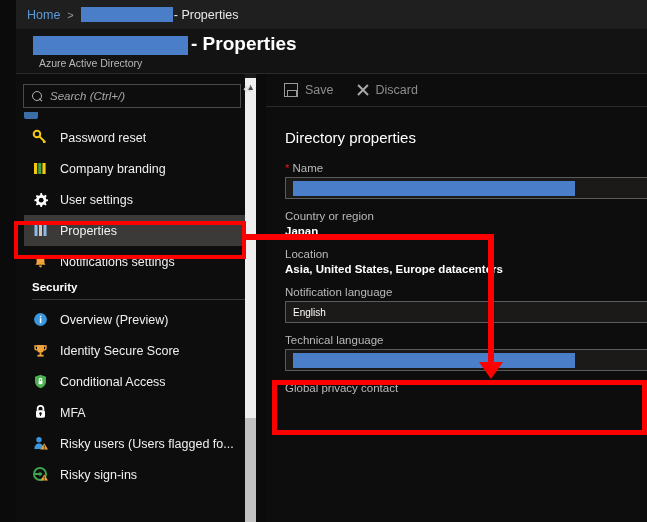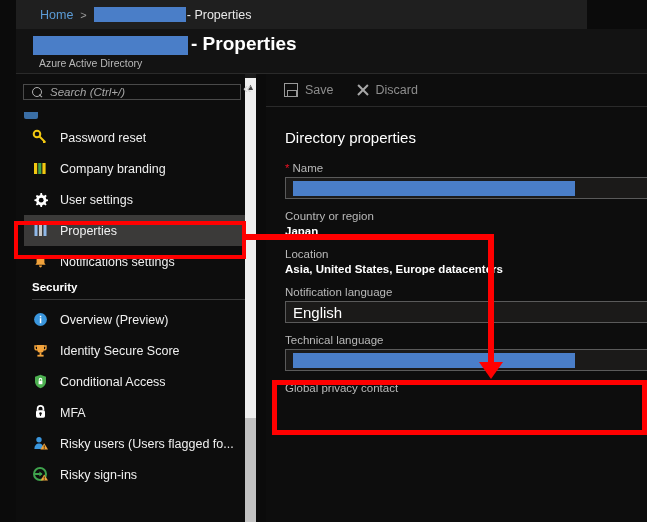--- a/index.html
+++ b/index.html
@@ -9,22 +9,22 @@
     font-family: "Liberation Sans", sans-serif;
     overflow: hidden;
   }
   #root { position: relative; width: 647px; height: 522px; background: #0b0b0b; }
 
   
   .rail { position: absolute; left: 0; top: 0; width: 16px; height: 522px; background: #0b0b0b; }
 
   
   .breadcrumb {
-    position: absolute; left: 16px; top: 0; width: 571px; height: 29px;
-    background: #1f1f1f; display: flex; align-items: center; padding-left: 24px;
+    position: absolute; left: 16px; top: 0; width: 631px; height: 29px;
+    background: #1f1f1f; display: flex; align-items: center; padding-left: 11px;
     font-size: 12.5px; color: #e8e8e8;
   }
   .bc-home { color: #5b9bd5; }
   .bc-sep { color: #9b9b9b; margin: 0 7px; font-size: 11px; }
   .redact { background: #4a7ec8; display: inline-block; vertical-align: middle; }
   .bc-redact { width: 92px; height: 15px; }
   .bc-tail { margin-left: 1px; }
 
   
   .titlebar {
@@ -46,21 +46,21 @@
   }
   .title-underline {
     position: absolute; left: 16px; top: 73px; width: 631px; height: 1px; background: #2a2a2a;
   }
 
   
   .sidebar {
     position: absolute; left: 16px; top: 74px; width: 238px; height: 448px;
     background: #0d0d0d; overflow: hidden;
   }
-  .search-wrap { position: absolute; left: 7px; top: 10px; width: 218px; height: 16px; }
+  .search-wrap { position: absolute; left: 7px; top: 10px; width: 218px; height: 24px; }
   .search-box {
     width: 100%; height: 100%; background: #0d0d0d;
     border: 1px solid #4a4a4a; display: flex; align-items: center; padding-left: 8px;
   }
   .mag { width: 11px; height: 11px; position: relative; flex: none; margin-right: 7px; }
   .mag::before {
     content: ""; position: absolute; left: 0; top: 0; width: 8px; height: 8px;
     border: 1.3px solid #b0b0b0; border-radius: 50%;
   }
   .mag::after {
@@ -140,21 +140,21 @@
   .form-h { font-size: 15px; color: #ffffff; margin-bottom: 16px; }
   .fld { margin-bottom: 11px; }
   .fld-lbl { font-size: 11.5px; color: #b9b9b9; margin-bottom: 3px; }
   .req { color: #e81123; margin-right: 3px; }
   .fld-val { font-size: 11.5px; color: #ffffff; font-weight: bold; }
   .input {
     width: 375px; height: 22px; background: #1b1a19; border: 1px solid #5a5a5a;
     display: flex; align-items: center; padding-left: 7px;
   }
   .input.readonly { background: #2d2c2b; }
-  .input .txt { font-size: 15px; color: #ffffff; }
+  .input .txt { font-size: 10px; color: #ffffff; }
   .in-redact { width: 282px; height: 15px; }
 
   
   .ann { position: absolute; pointer-events: none; }
   .box-props { left: 14px; top: 221px; width: 232px; height: 38px; border: 4px solid #ff0000; }
   .box-dirid { left: 272px; top: 380px; width: 375px; height: 55px; border: 5px solid #ff0000; }
   .ln-h { background: #ff0000; height: 6px; }
   .ln-v { background: #ff0000; width: 6px; }
   .conn-h { left: 244px; top: 234px; width: 250px; }
   .conn-v { left: 488px; top: 234px; height: 132px; }

